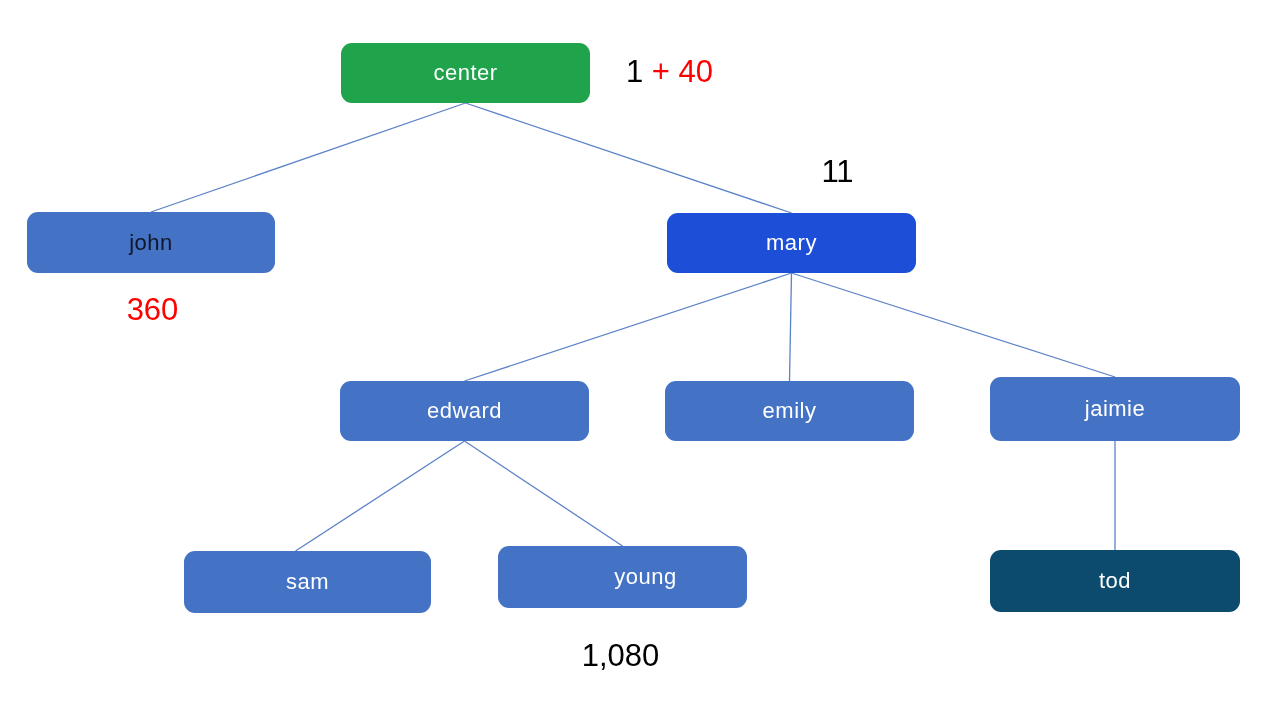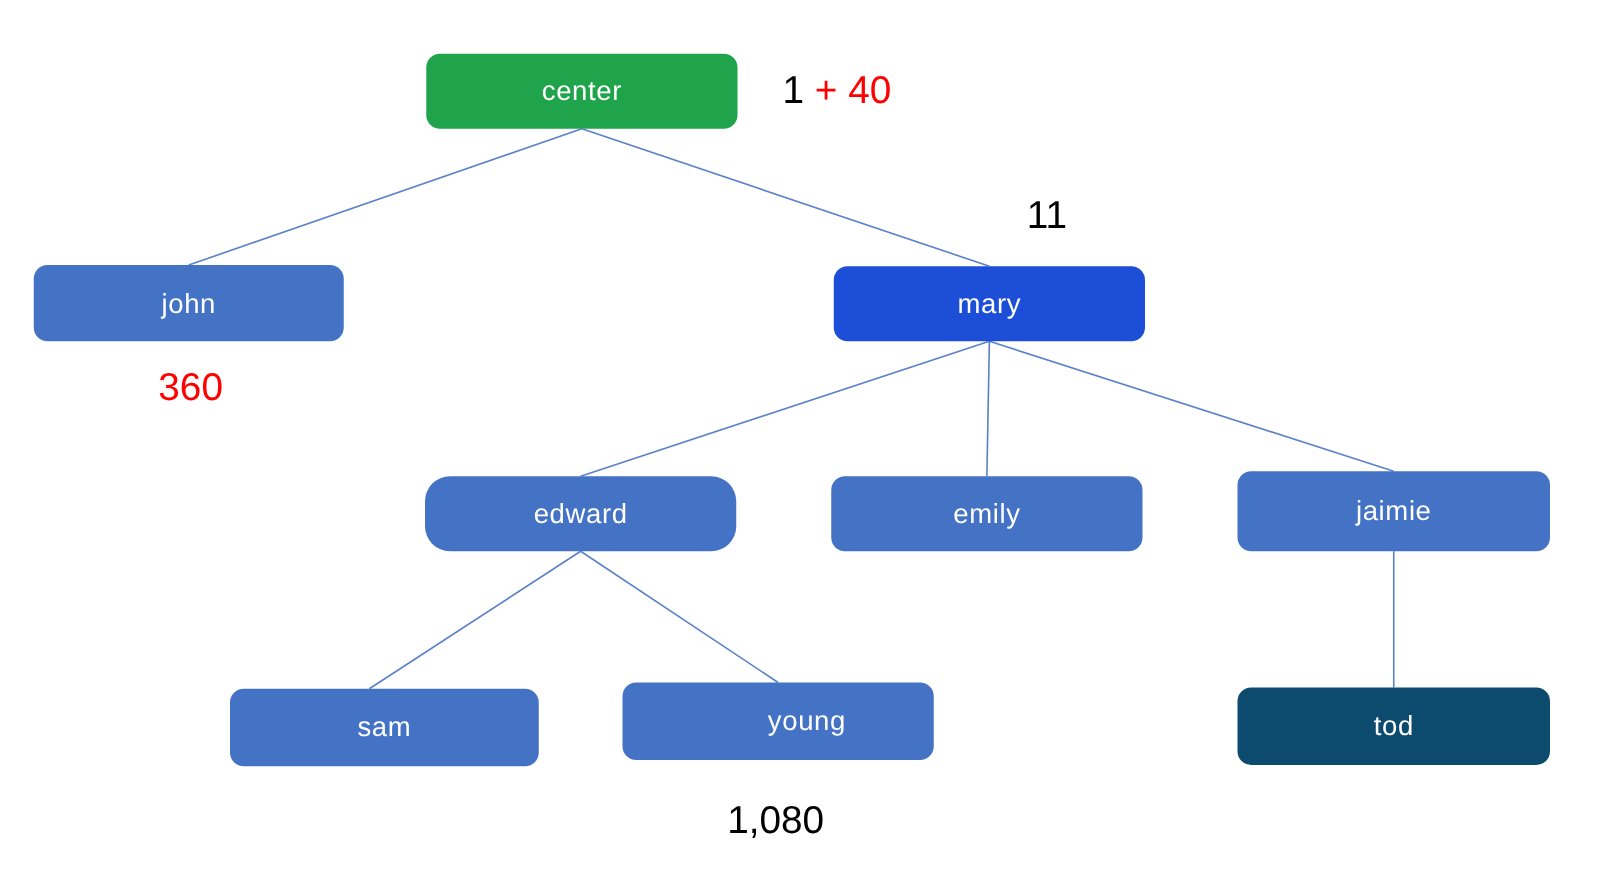--- a/index.html
+++ b/index.html
@@ -51,23 +51,23 @@
       <line x1="465.5" y1="103" x2="151" y2="212" stroke="#5B82C8" stroke-width="1.3"></line>
       <line x1="465.5" y1="103" x2="791.5" y2="213" stroke="#5B82C8" stroke-width="1.3"></line>
       <line x1="791.5" y1="273" x2="464.5" y2="381" stroke="#5B82C8" stroke-width="1.3"></line>
       <line x1="791.5" y1="273" x2="789.5" y2="381" stroke="#5B82C8" stroke-width="1.3"></line>
       <line x1="791.5" y1="273" x2="1115" y2="377" stroke="#5B82C8" stroke-width="1.3"></line>
       <line x1="464.5" y1="441" x2="295.5" y2="551" stroke="#5B82C8" stroke-width="1.3"></line>
       <line x1="464.5" y1="441" x2="622.5" y2="546" stroke="#5B82C8" stroke-width="1.3"></line>
       <line x1="1115" y1="441" x2="1115" y2="550" stroke="#5B82C8" stroke-width="1.3"></line>
     </svg>
 <div class="node" style="left: 341px; top: 43px; width: 249px; height: 60px; background: rgb(31, 164, 76); color: rgb(255, 255, 255);">center</div>
-    <div class="node" style="left: 27px; top: 212px; width: 248px; height: 61px; background: rgb(68, 114, 196); color: #ffffff;">john</div>
+    <div class="node" style="left: 27px; top: 212px; width: 248px; height: 61px; background: rgb(68, 114, 196); color: #0f172a;">john</div>
     <div class="node" style="left: 667px; top: 213px; width: 249px; height: 60px; background: #1d4ed8; color: rgb(255, 255, 255);">mary</div>
-    <div class="node" style="left: 340px; top: 381px; width: 249px; height: 60px; background: rgb(68, 114, 196); color: rgb(255, 255, 255); border-radius: 20px;">edward</div>
+    <div class="node" style="left: 340px; top: 381px; width: 249px; height: 60px; background: rgb(68, 114, 196); color: rgb(255, 255, 255);">edward</div>
     <div class="node" style="left: 665px; top: 381px; width: 249px; height: 60px; background: rgb(68, 114, 196); color: rgb(255, 255, 255);">emily</div>
     <div class="node" style="left: 990px; top: 377px; width: 250px; height: 64px; background: rgb(68, 114, 196); color: rgb(255, 255, 255);">jaimie</div>
     <div class="node" style="left: 184px; top: 551px; width: 247px; height: 62px; background: rgb(68, 114, 196); color: rgb(255, 255, 255);">sam</div>
     <div class="node" style="left: 498px; top: 546px; width: 249px; height: 62px; background: rgb(68, 114, 196); color: rgb(255, 255, 255); padding-left: 46px;">young</div>
     <div class="node" style="left: 990px; top: 550px; width: 250px; height: 62px; background: #0c4a6e; color: rgb(255, 255, 255);">tod</div>
     <div class="annotation left" style="left: 626px; top: 50px; width: 160px; height: 44px;"><span style="color: rgb(0, 0, 0);">1 </span><span style="color: rgb(255, 0, 0);">+ 40</span></div>
     <div class="annotation center" style="left: 800px; top: 150px; width: 75px; height: 44px;"><span style="color: rgb(0, 0, 0);">11</span></div>
     <div class="annotation center" style="left: 105px; top: 288px; width: 95px; height: 44px;"><span style="color: rgb(255, 0, 0);">360</span></div>
     <div class="annotation center" style="left: 558px; top: 634px; width: 125px; height: 44px;"><span style="color: rgb(0, 0, 0);">1,080</span></div>
   </div>

